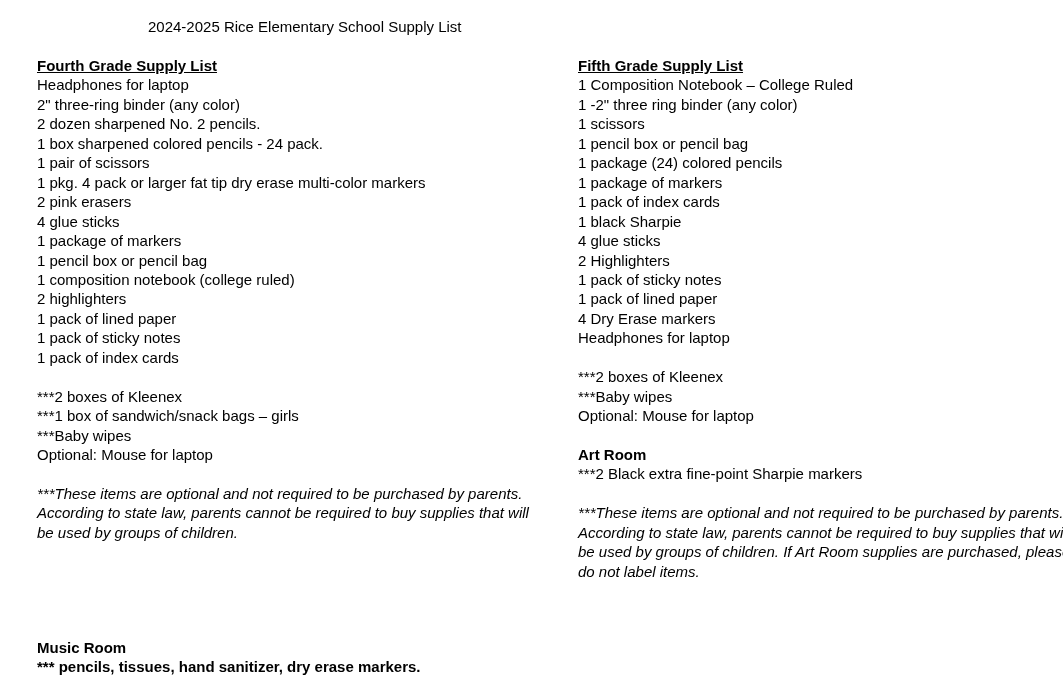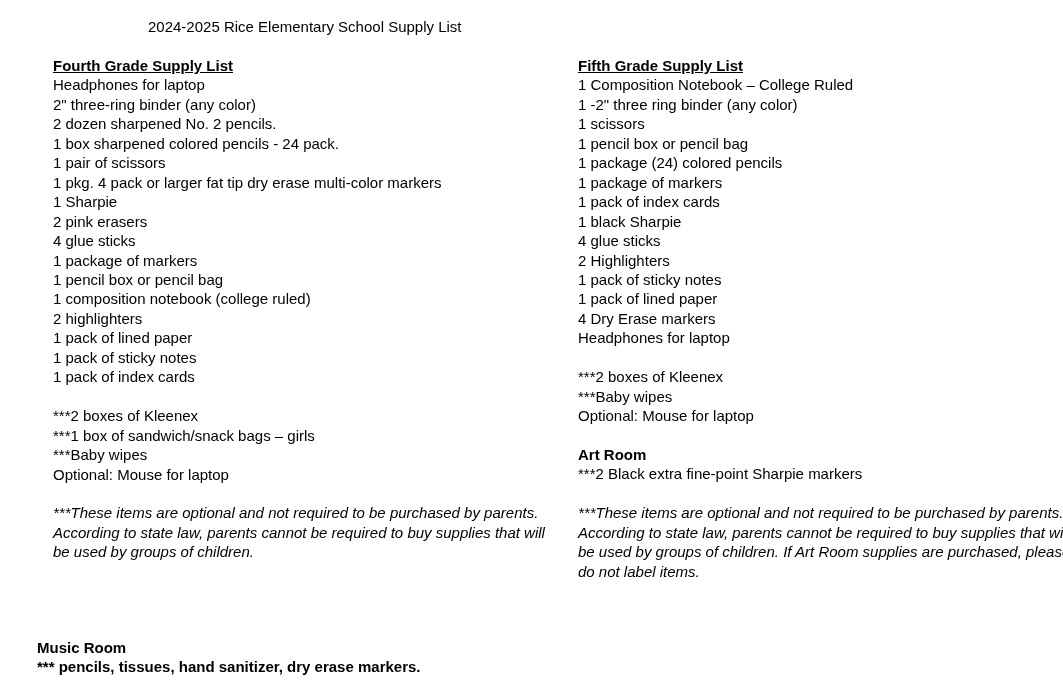--- a/index.html
+++ b/index.html
@@ -20,21 +20,21 @@
     top: 18px;
     font-size: 15px;
     font-weight: normal;
     white-space: nowrap;
   }
   .col {
     position: absolute;
     top: 56px;
     line-height: 19.45px;
   }
-  .col-left  { left: 37px;  width: 499px; margin-left: 16px; }
+  .col-left  { left: 37px;  width: 499px; }
   .col-right { left: 578px; width: 502px; }
   .heading {
     font-weight: bold;
     text-decoration: underline;
   }
   .subheading {
     font-weight: bold;
   }
   .line { min-height: 19.45px; }
   .blank { height: 19.45px; }
@@ -55,21 +55,20 @@
   <div class="doc-title">2024-2025 Rice Elementary School Supply List</div>
 
   <div class="col col-left">
     <div class="line heading">Fourth Grade Supply List</div>
     <div class="line">Headphones for laptop</div>
     <div class="line">2" three-ring binder (any color)</div>
     <div class="line">2 dozen sharpened No. 2 pencils.</div>
     <div class="line">1 box sharpened colored pencils - 24 pack.</div>
     <div class="line">1 pair of scissors</div>
     <div class="line">1 pkg. 4 pack or larger fat tip dry erase multi-color markers</div>
-    <div class="line">1 Sharpie</div>
     <div class="line">2 pink erasers</div>
     <div class="line">4 glue sticks</div>
     <div class="line">1 package of markers</div>
     <div class="line">1 pencil box or pencil bag</div>
     <div class="line">1 composition notebook (college ruled)</div>
     <div class="line">2 highlighters</div>
     <div class="line">1 pack of lined paper</div>
     <div class="line">1 pack of sticky notes</div>
     <div class="line">1 pack of index cards</div>
     <div class="blank"></div>

